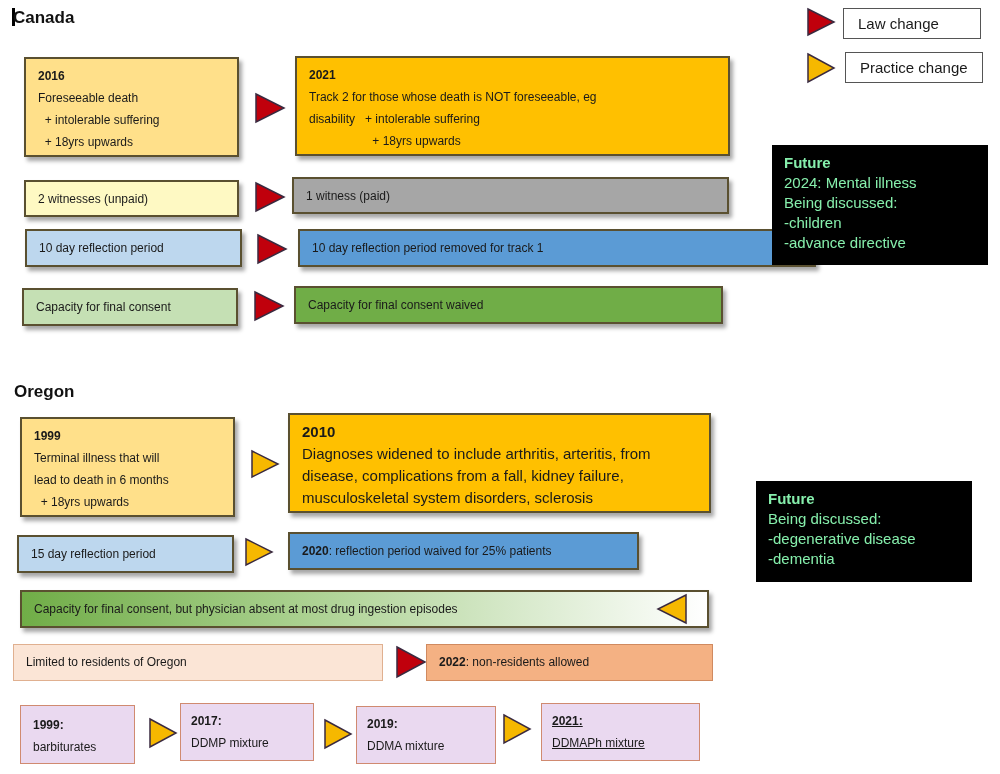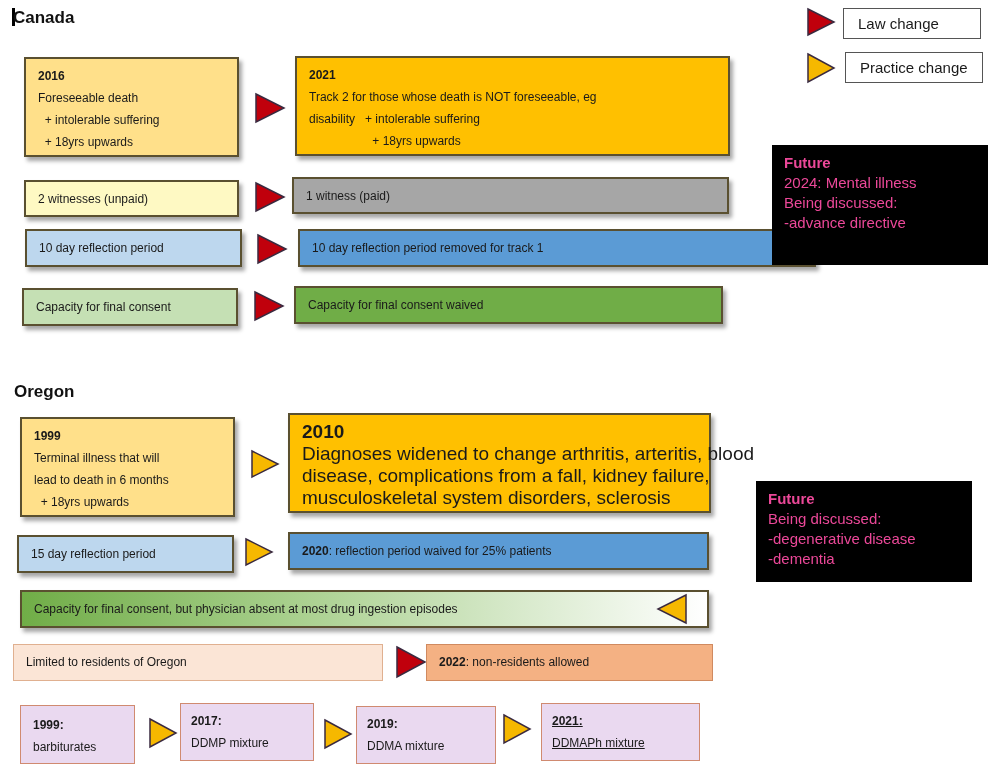--- a/index.html
+++ b/index.html
@@ -9,21 +9,21 @@
   .heading { font-weight:bold; font-size:17px; color:#111; }
   .box { position:absolute; box-sizing:border-box; border:2px solid #5a5030;
          box-shadow:3px 4px 4px rgba(0,0,0,0.35); font-size:12px; line-height:22px;
          padding:6px 12px; }
   .box b { font-weight:bold; }
   .line { display:block; white-space:pre; }
   .tri { position:absolute; width:0; height:0; }
   .tri svg { display:block; }
   .legend-box { position:absolute; box-sizing:border-box; border:1.5px solid #555;
                 background:#fff; font-size:15px; padding:0 14px; display:flex; align-items:center; }
-  .future { position:absolute; background:#000; color:#ec4899; font-size:15px; line-height:20px;
+  .future { position:absolute; background:#000; color:#86efac; font-size:15px; line-height:20px;
             padding:8px 12px; box-sizing:border-box; }
   .flow { border-color:#d08a70; box-shadow:none; border-width:1.5px; background:#ead9f0; }
 </style>
 </head>
 <body>
 
 <div class="tri" style="left:806px;top:7px;">
   <svg width="30" height="30">
       <polygon points="2,2 28,15 2,28" fill="#c0000c" stroke="#3a2a40" stroke-width="1.5"></polygon>
     </svg>
@@ -95,52 +95,53 @@
     </svg>
 </div>
 <div class="box" style="left:294px;top:286px;width:429px;height:38px;background:#70ad47;padding-top:6px;">
   <span>Capacity for final consent waived</span>
 </div>
 
 <div class="future" style="left:772px;top:145px;width:216px;height:120px;">
   <span class="line" style="font-weight:bold">Future</span>
   <span class="line">2024: Mental illness</span>
   <span class="line">Being discussed:</span>
+  <span class="line">-children</span>
   <span class="line">-advance directive</span>
 </div>
 
 <div class="abs heading" style="left:14px;top:382px;">Oregon</div>
 
 <div class="box" style="left:20px;top:417px;width:215px;height:100px;background:#ffe08a;">
   <span class="line" style="font-weight:bold">1999</span>
   <span class="line">Terminal illness that will</span>
   <span class="line">lead to death in 6 months</span>
   <span class="line">  + 18yrs upwards</span>
 </div>
 <div class="tri" style="left:250px;top:449px;">
   <svg width="30" height="30">
       <polygon points="2,2 28,15 2,28" fill="#f6b800" stroke="#3a2a40" stroke-width="1.5"></polygon>
     </svg>
 </div>
-<div class="box" style="left:288px;top:413px;width:423px;height:100px;background:#ffc000;font-size:19px;">
+<div class="box" style="left:288px;top:413px;width:423px;height:100px;background:#ffc000;font-size:15px;">
   <span class="line" style="font-weight:bold">2010</span>
-  <span class="line">Diagnoses widened to change arthritis, arteritis, blood</span>
+  <span class="line">Diagnoses widened to include arthritis, arteritis, from</span>
   <span class="line">disease, complications from a fall, kidney failure,</span>
   <span class="line">musculoskeletal system disorders, sclerosis</span>
 </div>
 
 <div class="box" style="left:17px;top:535px;width:217px;height:38px;background:#bdd7ee;padding-top:6px;">
   <span>15 day reflection period</span>
 </div>
 <div class="tri" style="left:244px;top:537px;">
   <svg width="30" height="30">
       <polygon points="2,2 28,15 2,28" fill="#f6b800" stroke="#3a2a40" stroke-width="1.5"></polygon>
     </svg>
 </div>
-<div class="box" style="left:288px;top:532px;width:421px;height:38px;background:#5b9bd5;padding-top:6px;">
+<div class="box" style="left:288px;top:532px;width:351px;height:38px;background:#5b9bd5;padding-top:6px;">
   <b>2020</b><span>: reflection period waived for 25%  patients</span>
 </div>
 
 <div class="box" style="left:20px;top:590px;width:689px;height:38px;background:linear-gradient(to right,#70ad47 0%,#a9d08e 40%,#ffffff 100%);padding-top:6px;">
   <span>Capacity for final consent, but physician absent at most drug ingestion episodes</span>
 </div>
 <div class="tri" style="left:656px;top:593px;">
   <svg width="32" height="32">
       <polygon points="30,2 2,16 30,30" fill="#f6b800" stroke="#3a2a40" stroke-width="1.5"></polygon>
     </svg>

